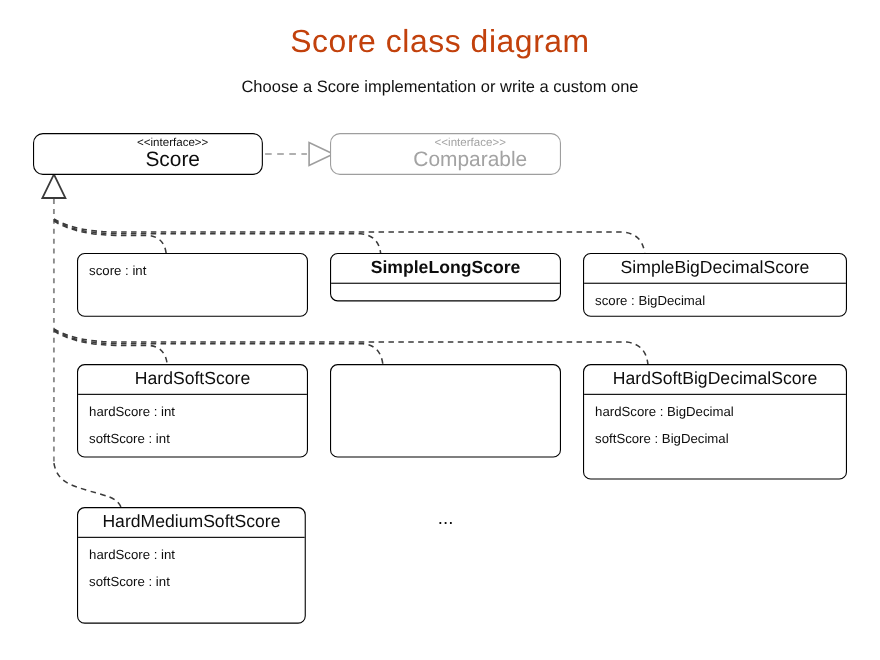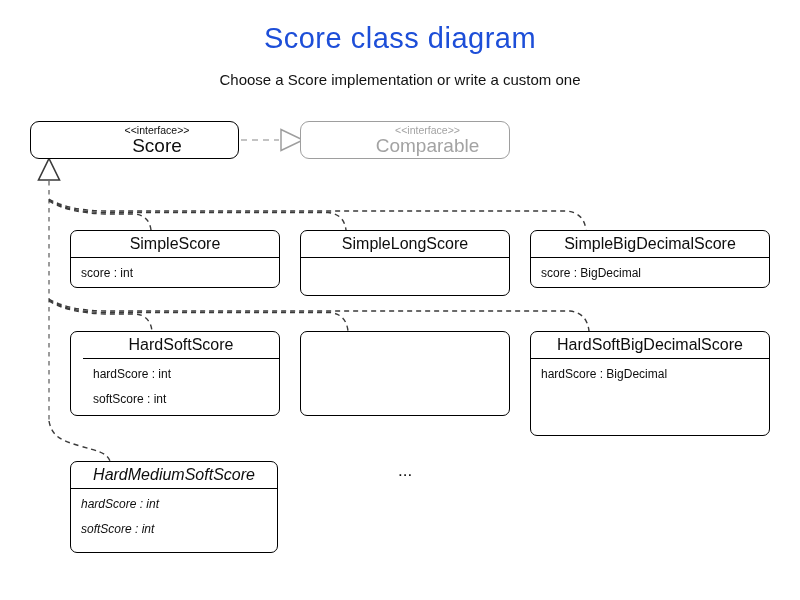--- a/index.html
+++ b/index.html
@@ -15,21 +15,21 @@
     background: #ffffff;
     overflow: hidden;
   }
   .title {
     position: absolute;
     top: 22px;
     left: 0;
     width: 800px;
     text-align: center;
     font-size: 29px;
-    color: #1d4ed8;
+    color: #c2410c;
     letter-spacing: 0.5px;
   }
   .subtitle {
     position: absolute;
     top: 71px;
     left: 0;
     width: 800px;
     text-align: center;
     font-size: 15px;
     color: #111111;
@@ -86,26 +86,26 @@
   }
   .uml-class .attr {
     font-size: 12px;
     line-height: 25px;
     white-space: nowrap;
   }
   
   #iface-score       { left: 30px;  top: 121px; width: 209px; height: 38px; }
   #iface-comparable  { left: 300px; top: 121px; width: 210px; height: 38px; }
   #cls-simple        { left: 70px;  top: 230px; width: 210px; height: 58px; }
-  #cls-simplelong    { left: 300px; top: 230px; width: 210px; height: 66px; }
+  #cls-simplelong    { left: 300px; top: 230px; width: 210px; height: 44px; font-weight: bold; }
   #cls-simplebig     { left: 530px; top: 230px; width: 240px; height: 58px; }
-  #cls-hardsoft      { left: 70px;  top: 331px; width: 210px; height: 85px; padding-left: 12px; }
+  #cls-hardsoft      { left: 70px;  top: 331px; width: 210px; height: 85px; }
   #cls-hardsoftlong  { left: 300px; top: 331px; width: 210px; height: 85px; }
   #cls-hardsoftbig   { left: 530px; top: 331px; width: 240px; height: 105px; }
-  #cls-hardmediumsoft{ left: 70px;  top: 461px; width: 208px; height: 92px; font-style: italic; }
+  #cls-hardmediumsoft{ left: 70px;  top: 461px; width: 208px; height: 106px; }
   .ellipsis {
     position: absolute;
     left: 398px;
     top: 461px;
     font-size: 17px;
     color: #0d0d0d;
   }
 </style>
 </head>
 <body>
@@ -143,21 +143,20 @@
     <div class="stereotype">&lt;&lt;interface&gt;&gt;</div>
     <div class="iface-name">Score</div>
   </div>
 
   <div class="iface-box muted" id="iface-comparable">
     <div class="stereotype">&lt;&lt;interface&gt;&gt;</div>
     <div class="iface-name">Comparable</div>
   </div>
 
   <div class="uml-class" id="cls-simple">
-    <div class="cls-name">SimpleScore</div>
     <div class="cls-attrs">
       <div class="attr">score : int</div>
     </div>
   </div>
   <div class="uml-class" id="cls-simplelong">
     <div class="cls-name">SimpleLongScore</div>
   </div>
   <div class="uml-class" id="cls-simplebig">
     <div class="cls-name">SimpleBigDecimalScore</div>
     <div class="cls-attrs">
@@ -171,20 +170,21 @@
       <div class="attr">hardScore : int</div>
       <div class="attr">softScore : int</div>
     </div>
   </div>
   <div class="uml-class" id="cls-hardsoftlong">
   </div>
   <div class="uml-class" id="cls-hardsoftbig">
     <div class="cls-name">HardSoftBigDecimalScore</div>
     <div class="cls-attrs">
       <div class="attr">hardScore : BigDecimal</div>
+      <div class="attr">softScore : BigDecimal</div>
     </div>
   </div>
 
   <div class="uml-class" id="cls-hardmediumsoft">
     <div class="cls-name">HardMediumSoftScore</div>
     <div class="cls-attrs">
       <div class="attr">hardScore : int</div>
       <div class="attr">softScore : int</div>
     </div>
   </div>

